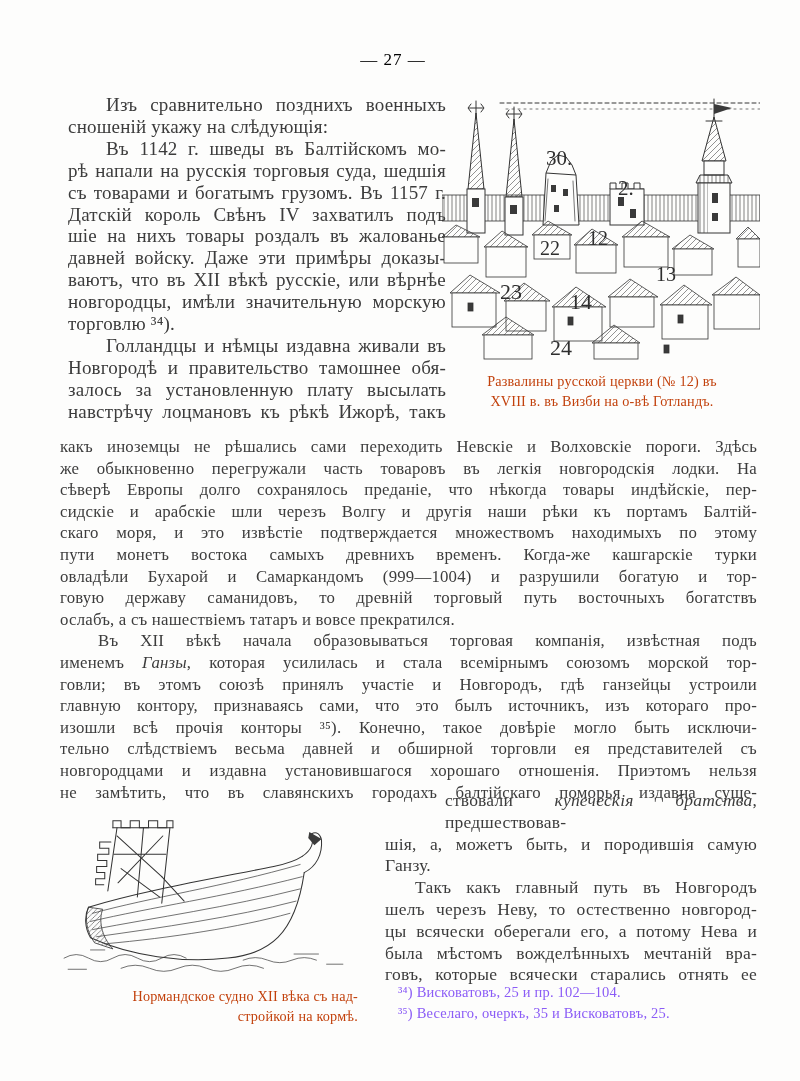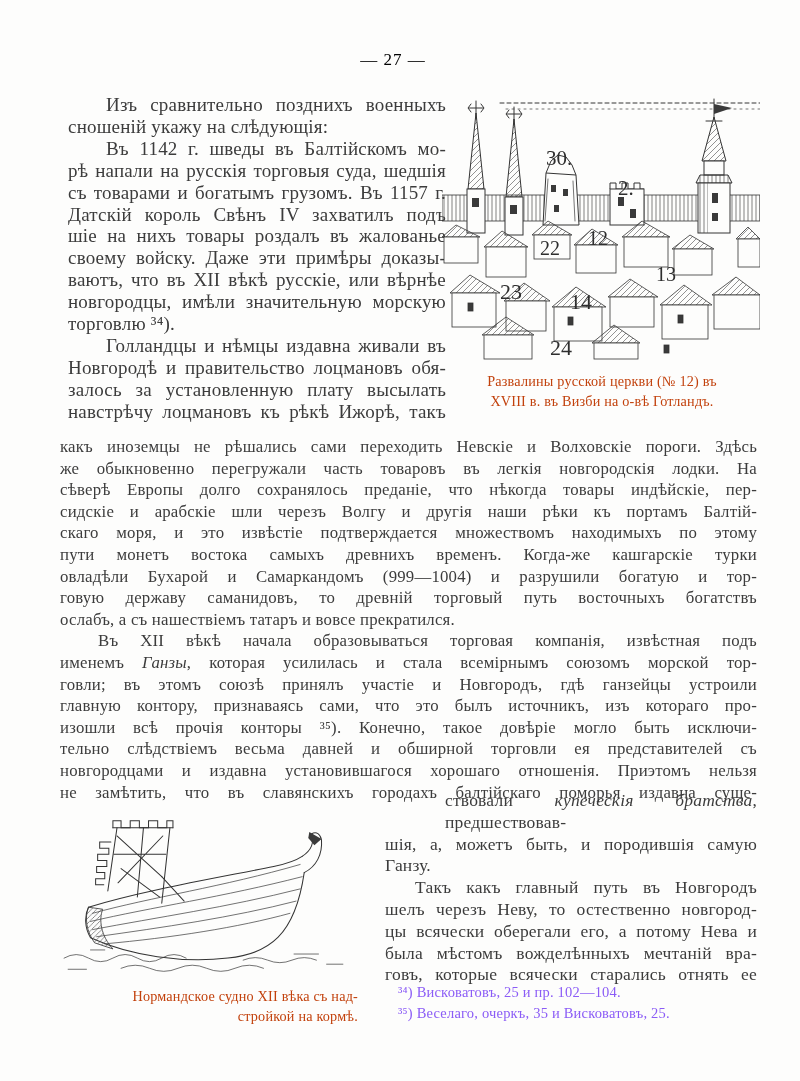--- a/index.html
+++ b/index.html
@@ -53,26 +53,26 @@
   <div class="pageno">— 27 —</div>
 
   <div class="textblock leftcol">
     <div class="ln ind">Изъ сравнительно позднихъ военныхъ</div>
     <div class="ln short">сношеній укажу на слѣдующія:</div>
     <div class="ln ind">Въ 1142 г. шведы въ Балтійскомъ мо-</div>
     <div class="ln">рѣ напали на русскія торговыя суда, шедшія</div>
     <div class="ln">съ товарами и богатымъ грузомъ. Въ 1157 г.</div>
     <div class="ln">Датскій король Свѣнъ IV захватилъ подъ</div>
     <div class="ln">шіе на нихъ товары роздалъ въ жалованье</div>
-    <div class="ln">своему войску. Даже эти примѣры доказы-</div>
+    <div class="ln">давней войску. Даже эти примѣры доказы-</div>
     <div class="ln">ваютъ, что въ XII вѣкѣ русскіе, или вѣрнѣе</div>
     <div class="ln">новгородцы, имѣли значительную морскую</div>
     <div class="ln short">торговлю ³⁴).</div>
     <div class="ln ind">Голландцы и нѣмцы издавна живали въ</div>
-    <div class="ln">Новгородѣ и правительство лоцмановъ обя-</div>
+    <div class="ln">Новгородѣ и правительство тамошнее обя-</div>
     <div class="ln">залось за установленную плату высылать</div>
     <div class="ln">навстрѣчу лоцмановъ къ рѣкѣ Ижорѣ, такъ</div>
   </div>
 
   <div class="figure fig-visby">
     <svg viewBox="0 0 318 264">
       <defs>
         <pattern id="vh" width="4" height="8" patternUnits="userSpaceOnUse">
           <path d="M2,0V8" stroke="#4a4a4a" stroke-width="0.7"></path>
         </pattern>

